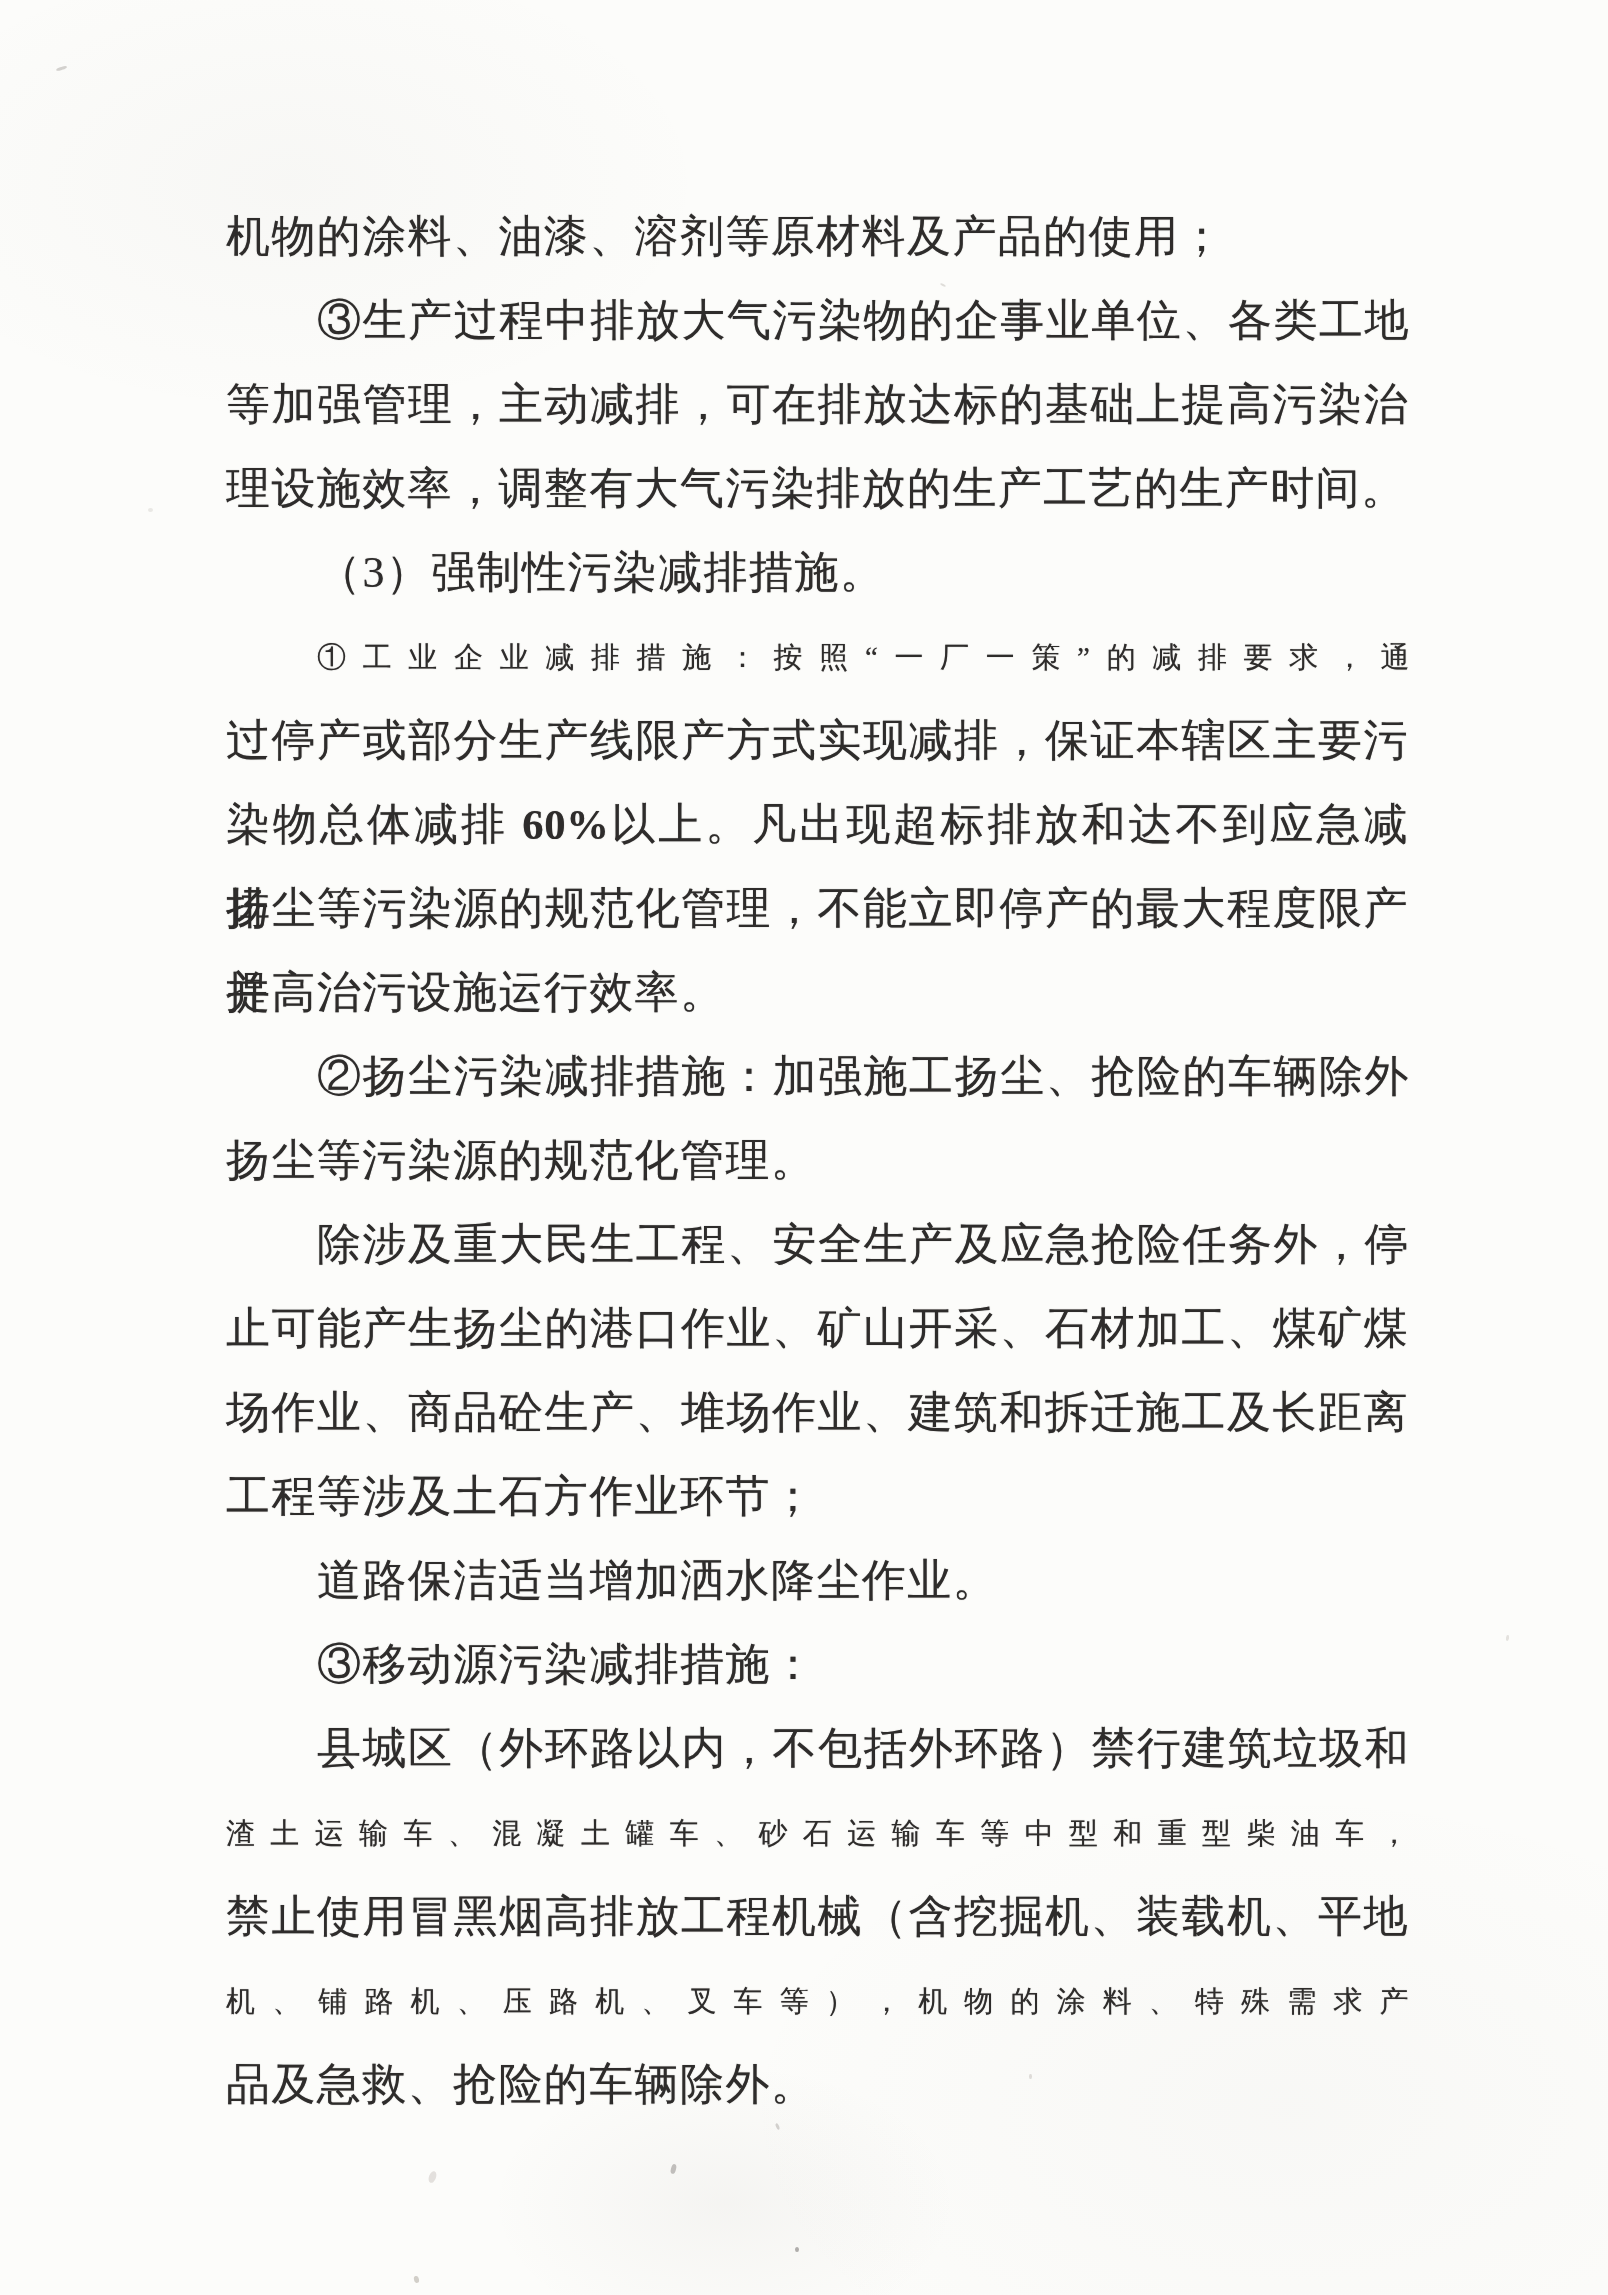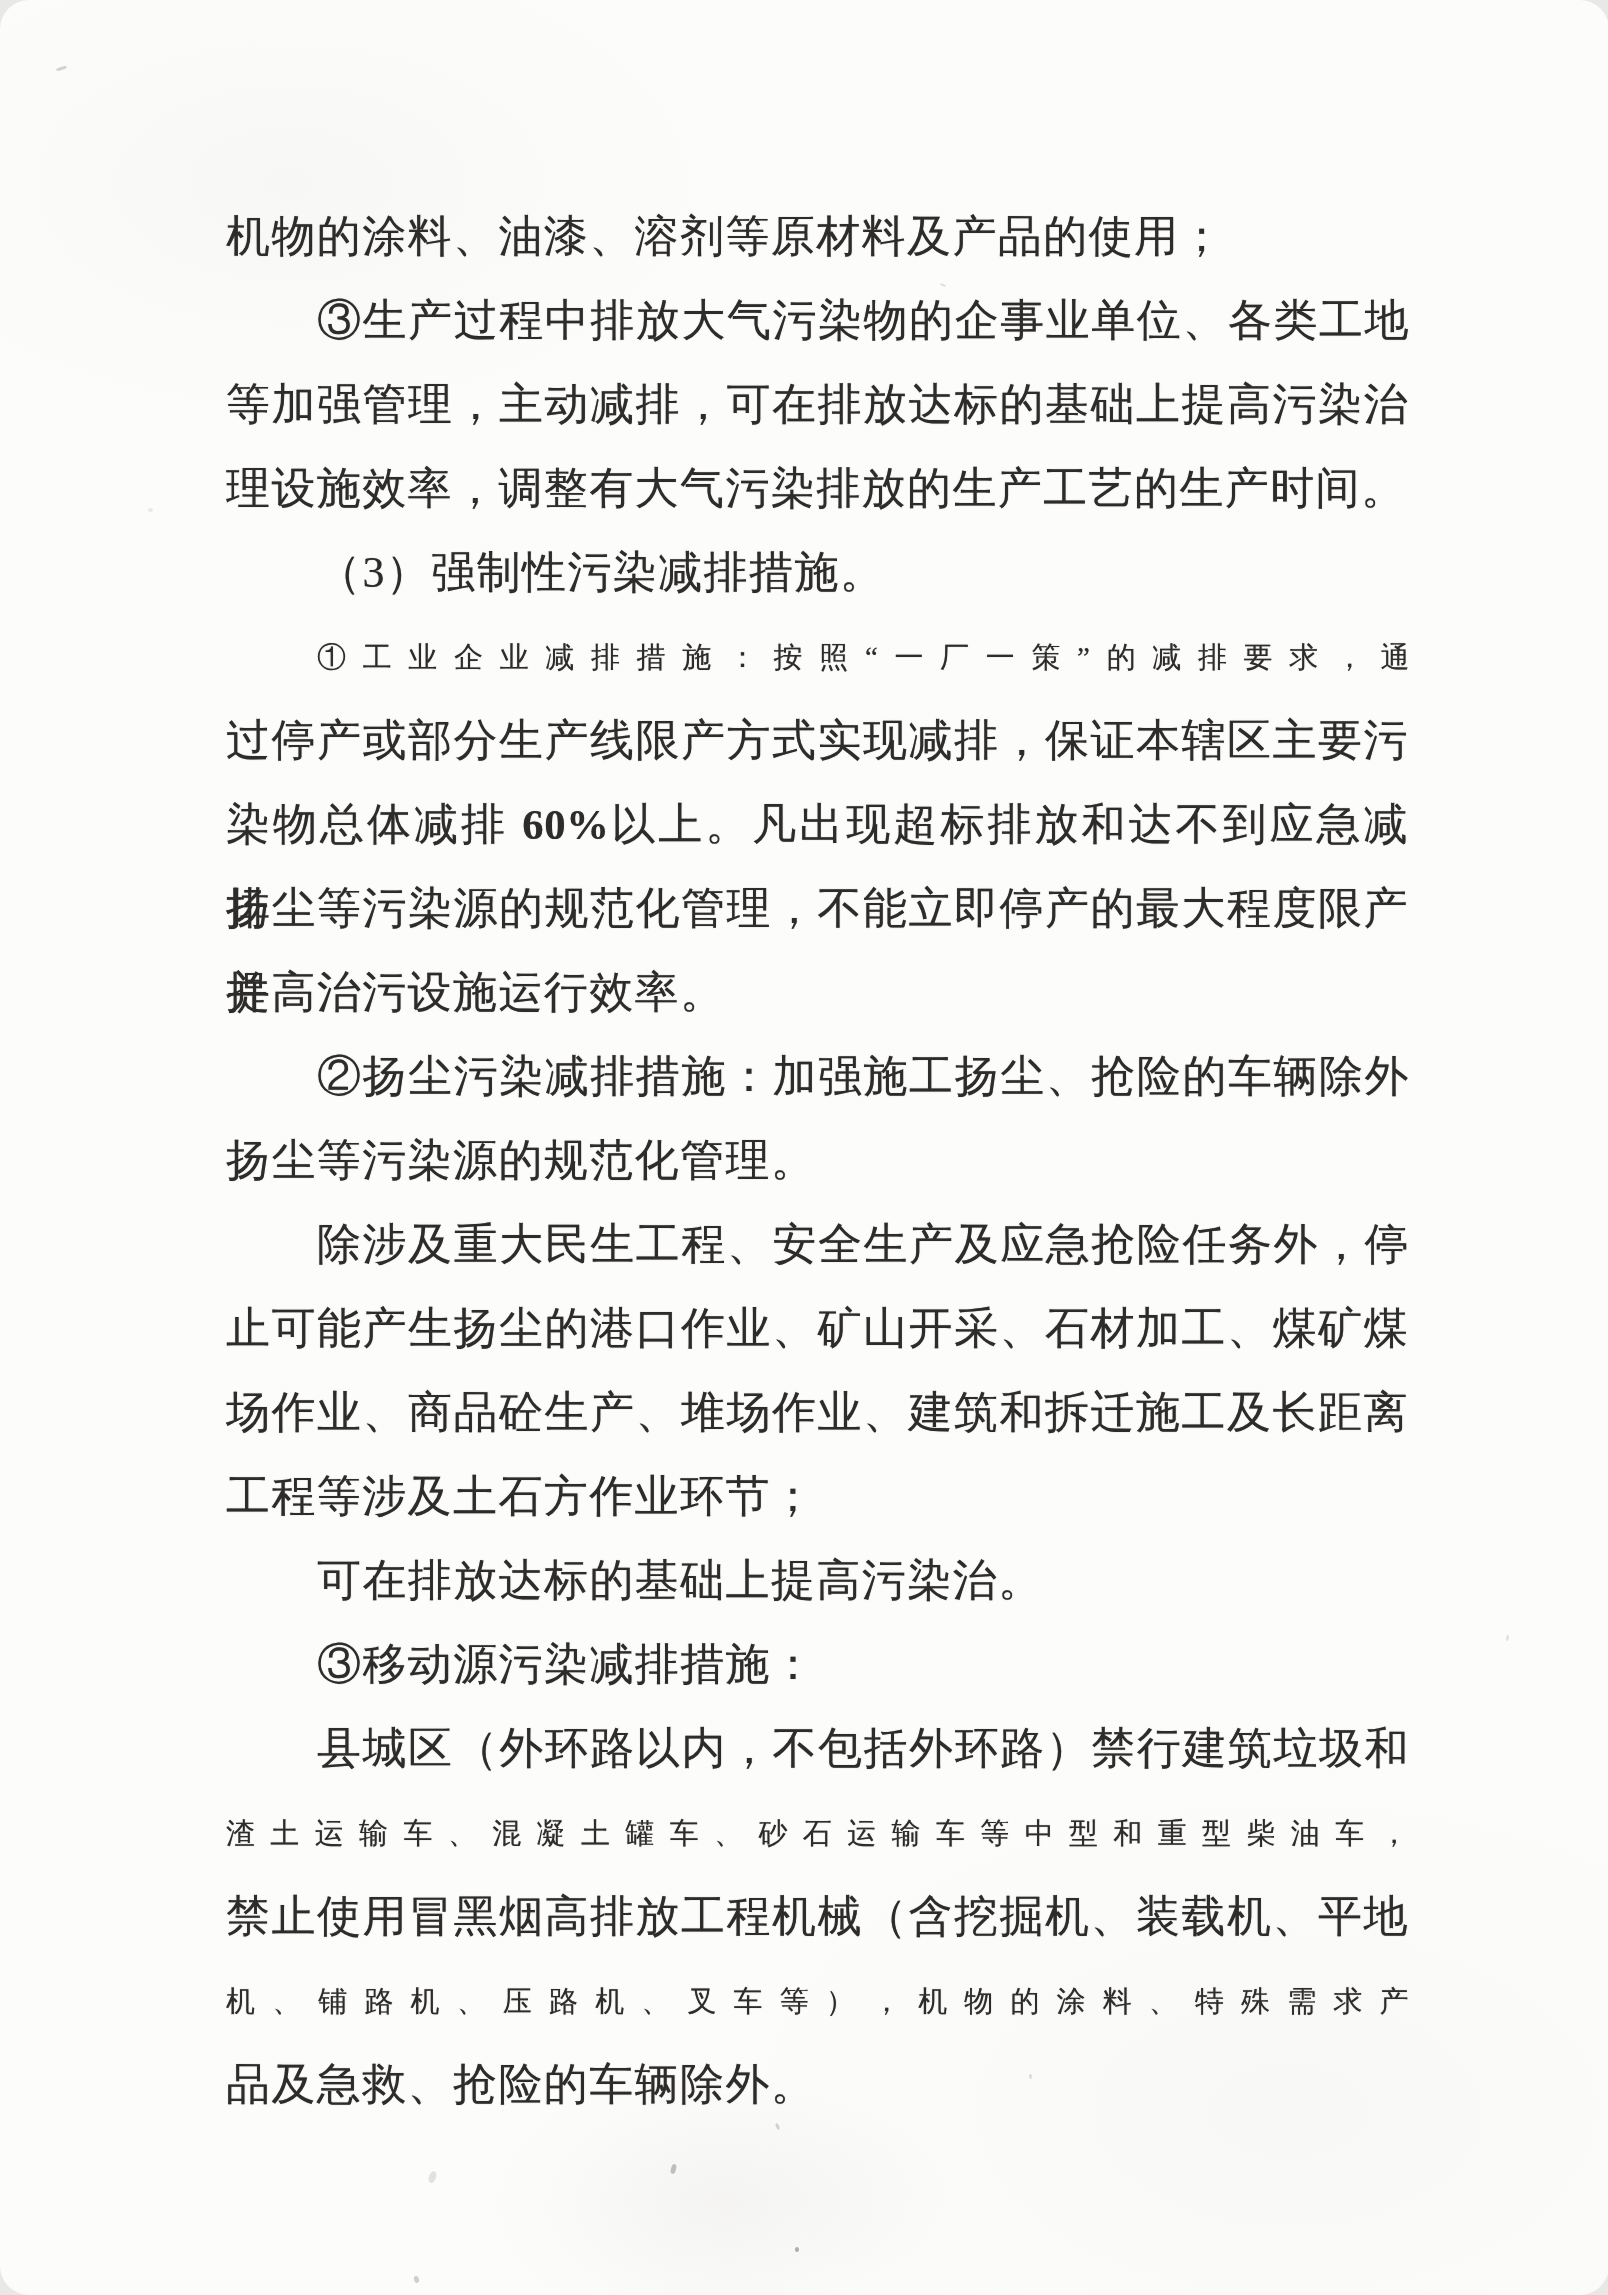--- a/index.html
+++ b/index.html
@@ -11,21 +11,20 @@
     position: relative;
     width: 1609px;
     height: 2295px;
     background: #fcfcfa;
     background-image:
       radial-gradient(ellipse 601px 334px at 18% 8%, rgba(120,115,108,0.035), transparent 70%),
       radial-gradient(ellipse 801px 468px at 80% 92%, rgba(120,115,108,0.03), transparent 70%),
       radial-gradient(ellipse 334px 200px at 45% 96%, rgba(110,100,90,0.05), transparent 70%);
     overflow: hidden;
     font-family: "Liberation Serif", "DejaVu Serif", serif;
-    border-radius: 29px;
   }
   #textblock {
     position: absolute;
     left: 226px;
     top: 195px;
     width: 1183px;
     color: #2e2c2b;
   }
   .line {
     display: block;
@@ -77,21 +76,21 @@
       <span>染物总体减排 </span><span class="num-bold">60%</span><span>以上。凡出现超标排放和达不到应急减排</span>
     </div>
     <div class="line fill">扬尘等污染源的规范化管理，不能立即停产的最大程度限产并</div>
     <div class="line">提高治污设施运行效率。</div>
     <div class="line indent fill">②扬尘污染减排措施：加强施工扬尘、抢险的车辆除外</div>
     <div class="line">扬尘等污染源的规范化管理。</div>
     <div class="line indent fill">除涉及重大民生工程、安全生产及应急抢险任务外，停</div>
     <div class="line fill">止可能产生扬尘的港口作业、矿山开采、石材加工、煤矿煤</div>
     <div class="line fill">场作业、商品砼生产、堆场作业、建筑和拆迁施工及长距离</div>
     <div class="line">工程等涉及土石方作业环节；</div>
-    <div class="line indent">可在排放达标的基础上提高污染治。</div>
+    <div class="line indent">道路保洁适当增加洒水降尘作业。</div>
     <div class="line indent">③移动源污染减排措施：</div>
     <div class="line indent fill">县城区（外环路以内，不包括外环路）禁行建筑垃圾和</div>
     <div class="line fill tight">渣土运输车、混凝土罐车、砂石运输车等中型和重型柴油车，</div>
     <div class="line fill">禁止使用冒黑烟高排放工程机械（含挖掘机、装载机、平地</div>
     <div class="line fill tight">机、铺路机、压路机、叉车等），机物的涂料、特殊需求产</div>
     <div class="line">品及急救、抢险的车辆除外。</div>
   </div>
 
   <div class="speck" style="left:56px;  top:67px;  width:10.7px; height:2.7px;  background:#8a847d; opacity:.35; transform:rotate(-18deg);"></div>
   <div class="speck" style="left:940px;top:284px;  width:6px;  height:2px;  background:#9a948d; opacity:.3;  transform:rotate(25deg);"></div>

